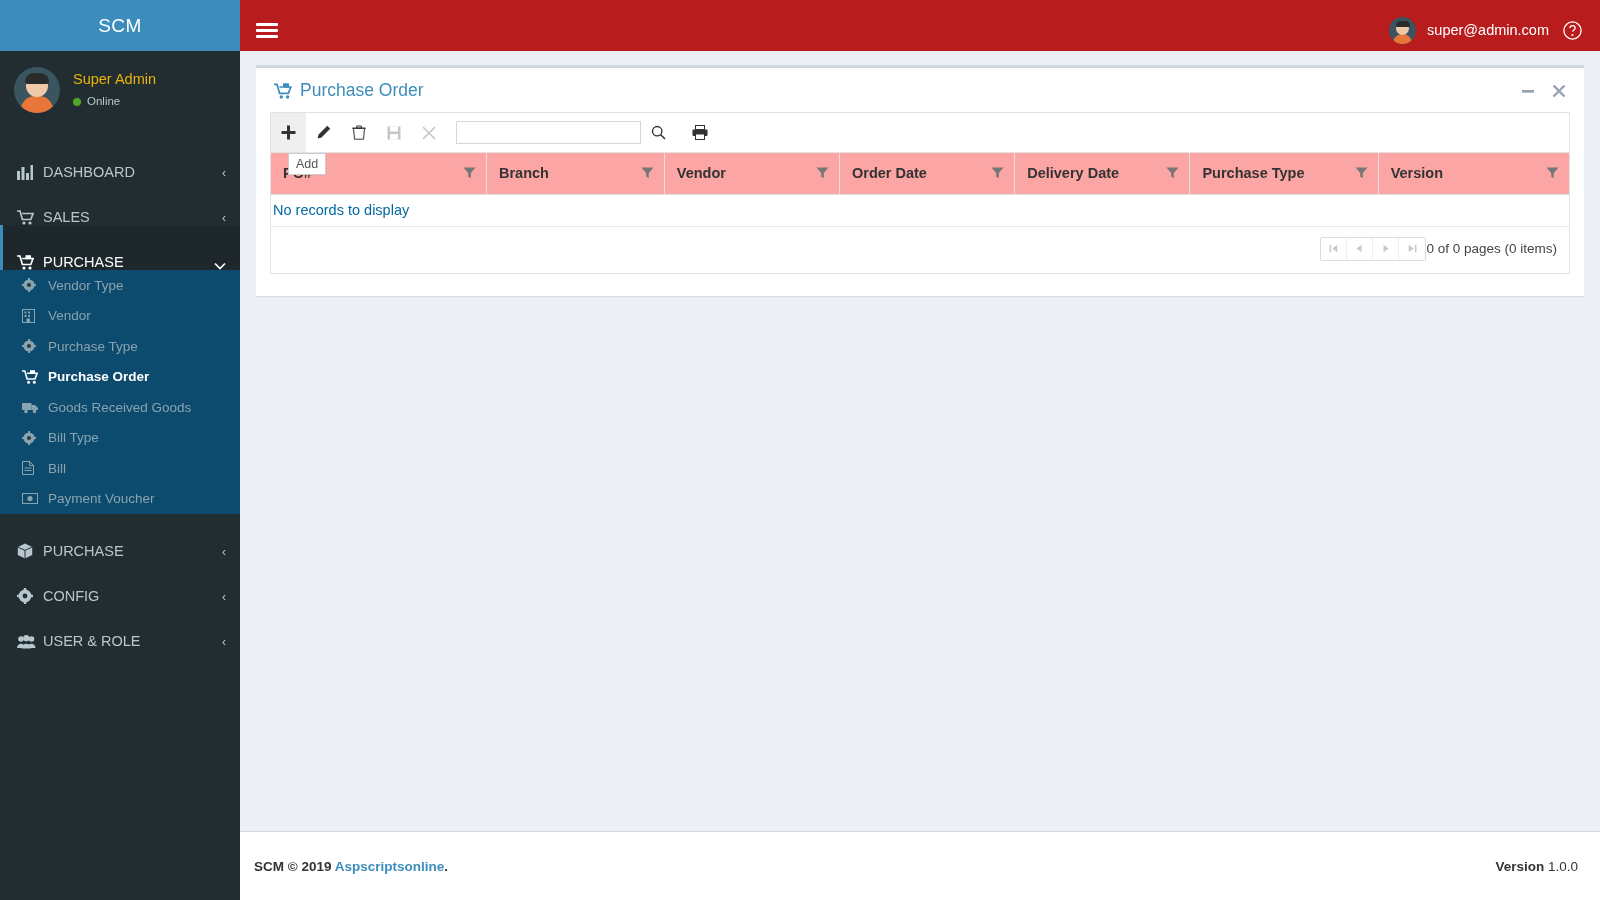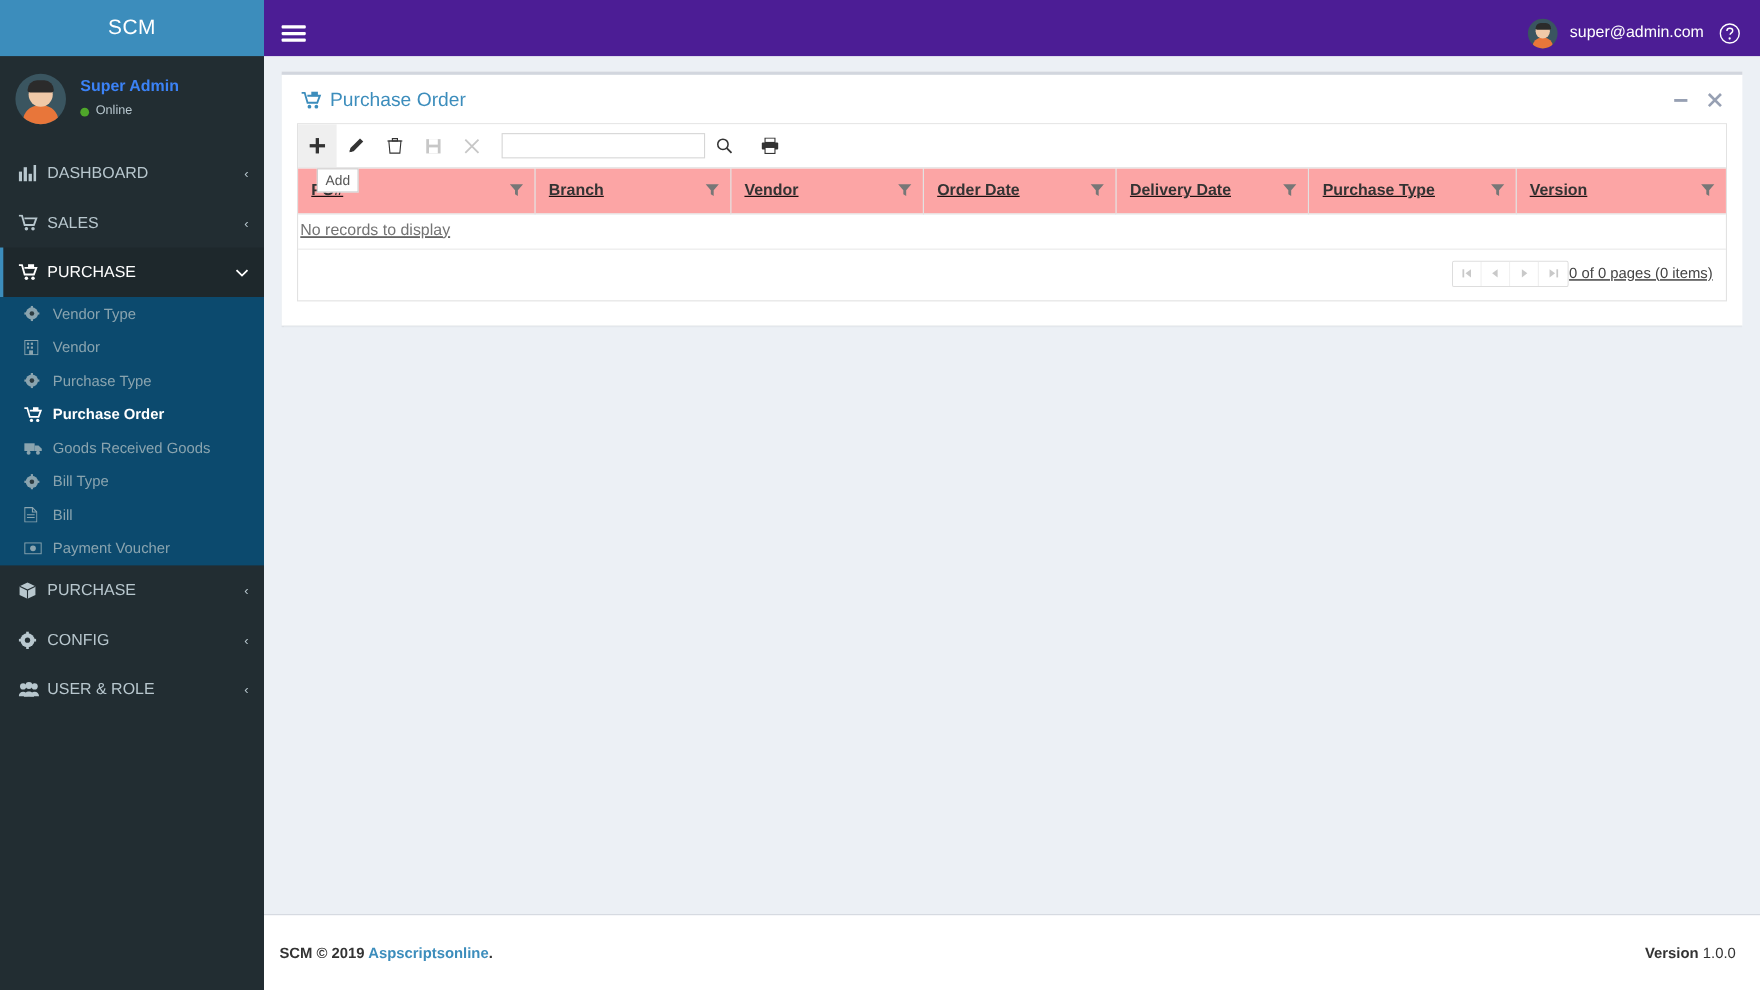--- a/index.html
+++ b/index.html
@@ -36,27 +36,27 @@
   }
   .avatar .hair {
     position: absolute; width: 24px; height: 11px; left: 11px; top: 6px;
     background: #2b2b2b; border-radius: 12px 12px 3px 3px;
   }
   .avatar .body {
     position: absolute; width: 32px; height: 20px; left: 7px; top: 29px;
     background: #e8763a; border-radius: 14px 14px 0 0;
   }
   .profile-info { line-height: 1.35; }
-  .profile-name { color: #3b82f6; font-size: 14.5px; font-weight: bold; }
+  .profile-name { color: #eab308; font-size: 14.5px; font-weight: normal; }
   .profile-status { color: #b8c7ce; font-size: 11.5px; display: flex; align-items: center; gap: 6px; margin-top: 4px; }
   .dot { width: 8px; height: 8px; border-radius: 50%; background: #4fa72a; display: inline-block; }
 
   .nav { margin-top: 6px; }
   .nav-item {
-    display: flex; align-items: center;
+    display: flex; align-items: flex-end;
     height: 45px; padding: 0 14px;
     color: #b8c7ce; font-size: 14.5px;
     border-left: 3px solid transparent;
     cursor: pointer; position: relative;
   }
   .nav-item .ico { width: 26px; display: flex; align-items: center; flex: none; }
   .nav-item .lbl { flex: 1; }
   .nav-item .chev { font-size: 12px; color: #b8c7ce; }
   .nav-item.open {
     background: #1e282c; color: #fff;
@@ -71,21 +71,21 @@
     color: #8aa4af; font-size: 13.5px; cursor: pointer;
   }
   .sub-item .ico { width: 26px; display: flex; align-items: center; flex: none; }
   .sub-item.active { color: #fff; font-weight: bold; }
 
   svg { display: block; }
 
   
   .topbar {
     position: absolute; left: 240px; top: 0;
-    width: 1360px; height: 60px; background: #4c1d95;
+    width: 1360px; height: 60px; background: #b91c1c;
     display: flex; align-items: center; justify-content: space-between;
     padding: 0 18px 0 16px;
   }
   .hamburger { width: 22px; cursor: pointer; }
   .hamburger span { display: block; height: 3px; background: #fff; margin: 3px 0; border-radius: 1px; }
   .topbar-right { display: flex; align-items: center; gap: 14px; }
   .top-user { display: flex; align-items: center; gap: 11px; cursor: pointer; }
   .top-avatar {
     width: 27px; height: 27px; border-radius: 50%;
     background: #3a5560; position: relative; overflow: hidden;
@@ -110,21 +110,21 @@
     display: flex; align-items: center; justify-content: space-between;
     padding: 12px 14px 11px 18px;
   }
   .panel-title {
     display: flex; align-items: center; gap: 7px;
     color: #3c8dbc; font-size: 17.5px;
   }
   .panel-tools { display: flex; align-items: center; gap: 17px; padding-right: 4px; }
   .panel-tool { color: #97a0b3; cursor: pointer; }
 
-  .panel-body { padding: 0 14px 22px 14px; text-decoration: underline; }
+  .panel-body { padding: 0 14px 22px 14px; }
   .grid-wrap { border: 1px solid #e2e2e2; }
 
   .toolbar {
     display: flex; align-items: center;
     height: 40px; border-bottom: 1px solid #e2e2e2; background: #fff;
   }
   .tb-btn {
     width: 35px; height: 39px;
     display: flex; align-items: center; justify-content: center;
     cursor: pointer; color: #444;
@@ -155,21 +155,21 @@
   table.grid { width: 100%; border-collapse: collapse; table-layout: fixed; }
   table.grid th {
     height: 41px; text-align: left;
     font-size: 14.5px; font-weight: bold; color: #333;
     border-right: 1px solid #e2e2e2; border-bottom: 1px solid #e2e2e2;
     padding: 0 10px 0 12px; background: #fca5a5;
   }
   table.grid th .thin { display: flex; align-items: center; justify-content: space-between; }
   .filter-icon { color: #777; cursor: pointer; }
   .norec {
-    font-size: 14.5px; color: #737373;
+    font-size: 14.5px; color: #0369a1;
     padding: 7px 0 8px 2px; border-bottom: 1px solid #e8e8e8;
   }
   .pager {
     display: flex; align-items: center; justify-content: flex-end;
     padding: 10px 12px 12px 12px;
   }
   .pg-group { display: flex; border: 1px solid #ddd; border-radius: 2px; overflow: hidden; }
   .pg-btn {
     width: 26px; height: 22px;
     display: flex; align-items: center; justify-content: center;

